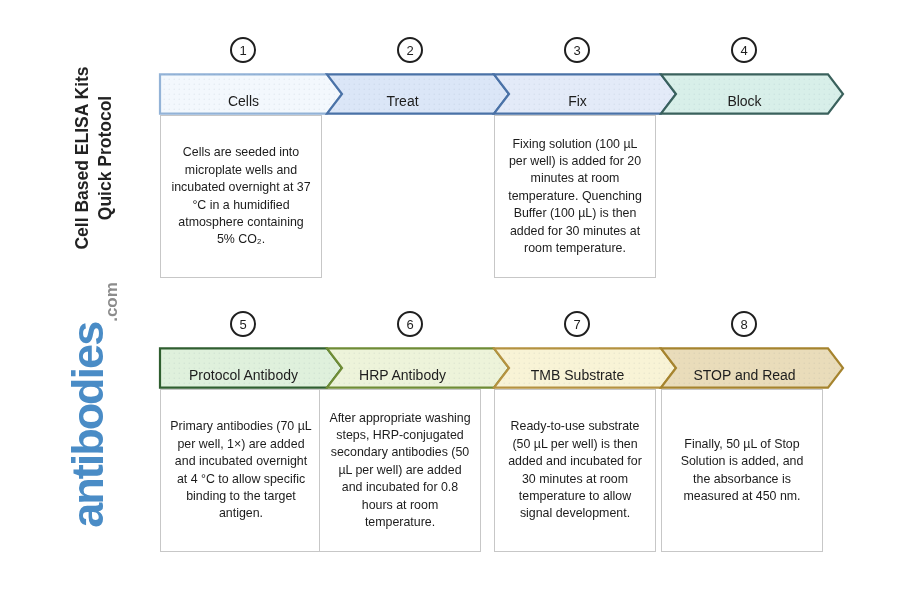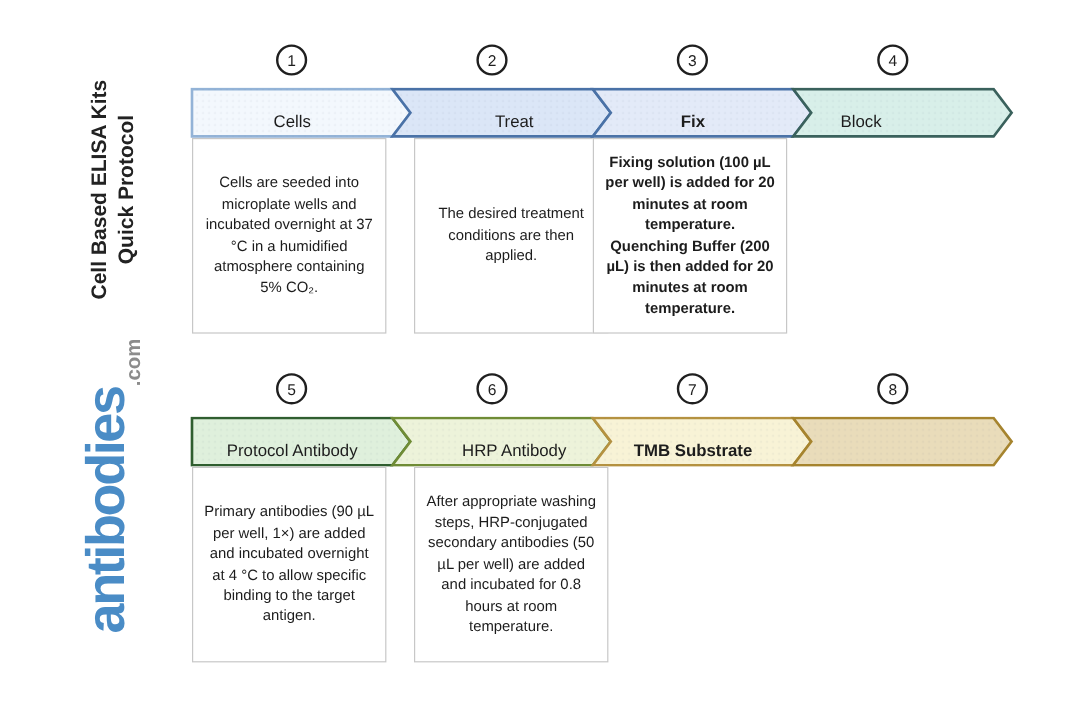--- a/index.html
+++ b/index.html
@@ -45,21 +45,21 @@
   .desc-box{
     position:absolute;top:78px;width:162px;height:163px;box-sizing:border-box;
     background:#fff;border:1.5px solid #c7c7c7;
     display:flex;align-items:center;justify-content:center;
     padding:6px 9px;
   }
   .desc-box p{
     margin:0;font-size:12.4px;line-height:1.4;text-align:center;color:#1c1c1c;
   }
   
-  .c0{left:2px;}   .c1{left:187px;} .c2{left:336px;font-weight:bold;} .c3{left:476px;}
+  .c0{left:2px;}   .c1{left:161px;} .c2{left:336px;} .c3{left:503px;}
   .b0{left:72px;}  .b1{left:239px;} .b2{left:406px;} .b3{left:573px;}
 </style>
 </head>
 <body>
 
 <div class="canvas">
 
   <div class="side-title">
     <span>Cell Based ELISA Kits</span>
     <span>Quick Protocol</span>
@@ -101,25 +101,22 @@
       </svg>
 
     <div class="arrow-label c0">Cells</div>
     <div class="arrow-label c1">Treat</div>
     <div class="arrow-label c2">Fix</div>
     <div class="arrow-label c3">Block</div>
 
     <div class="desc-box c0">
         <p>Cells are seeded into microplate wells and incubated overnight at 37 °C in a humidified atmosphere containing 5% CO₂.</p>
       </div>
-    <div class="desc-box c1">
-        <p>The desired treatment conditions are then applied.</p>
-      </div>
     <div class="desc-box c2">
-        <p>Fixing solution (100 µL per well) is added for 20 minutes at room temperature. Quenching Buffer (200 µL) is then added for 20 minutes at room temperature.</p>
+        <p>Fixing solution (100 µL per well) is added for 20 minutes at room temperature. Quenching Buffer (100 µL) is then added for 30 minutes at room temperature.</p>
       </div>
   </div>
 
   <div class="row row-2">
     <div class="badge b0">
         <span>5</span>
       </div>
     <div class="badge b1">
         <span>6</span>
       </div>
@@ -137,22 +134,29 @@
         <polygon points="169,1.3 336,1.3 351,21 336,40.7 169,40.7 184,21" fill="url(#pat-dots)"></polygon>
         <polygon points="336,1.3 503,1.3 518,21 503,40.7 336,40.7 351,21" fill="#f8f3d6" stroke="#b59240" stroke-width="2.2" stroke-linejoin="miter"></polygon>
         <polygon points="336,1.3 503,1.3 518,21 503,40.7 336,40.7 351,21" fill="url(#pat-dots)"></polygon>
         <polygon points="503,1.3 670,1.3 685,21 670,40.7 503,40.7 518,21" fill="#e9dcba" stroke="#a6842e" stroke-width="2.2" stroke-linejoin="miter"></polygon>
         <polygon points="503,1.3 670,1.3 685,21 670,40.7 503,40.7 518,21" fill="url(#pat-dots)"></polygon>
       </svg>
 
     <div class="arrow-label c0">Protocol Antibody</div>
     <div class="arrow-label c2">TMB Substrate</div>
     <div class="arrow-label c1">HRP Antibody</div>
+    <div class="arrow-label c3">STOP and Read</div>
 
     <div class="desc-box c0">
-        <p>Primary antibodies (90 µL per well, 1×) are added and incubated overnight at 4 °C to allow specific binding to the target antigen.</p>
+        <p>Primary antibodies (70 µL per well, 1×) are added and incubated overnight at 4 °C to allow specific binding to the target antigen.</p>
       </div>
     <div class="desc-box c1">
         <p>After appropriate washing steps, HRP-conjugated secondary antibodies (50 µL per well) are added and incubated for 0.8 hours at room temperature.</p>
+      </div>
+    <div class="desc-box c2">
+        <p>Ready-to-use substrate (50 µL per well) is then added and incubated for 30 minutes at room temperature to allow signal development.</p>
+      </div>
+    <div class="desc-box c3">
+        <p>Finally, 50 µL of Stop Solution is added, and the absorbance is measured at 450 nm.</p>
       </div>
   </div>
 
 </div>
 
 </body></html>

